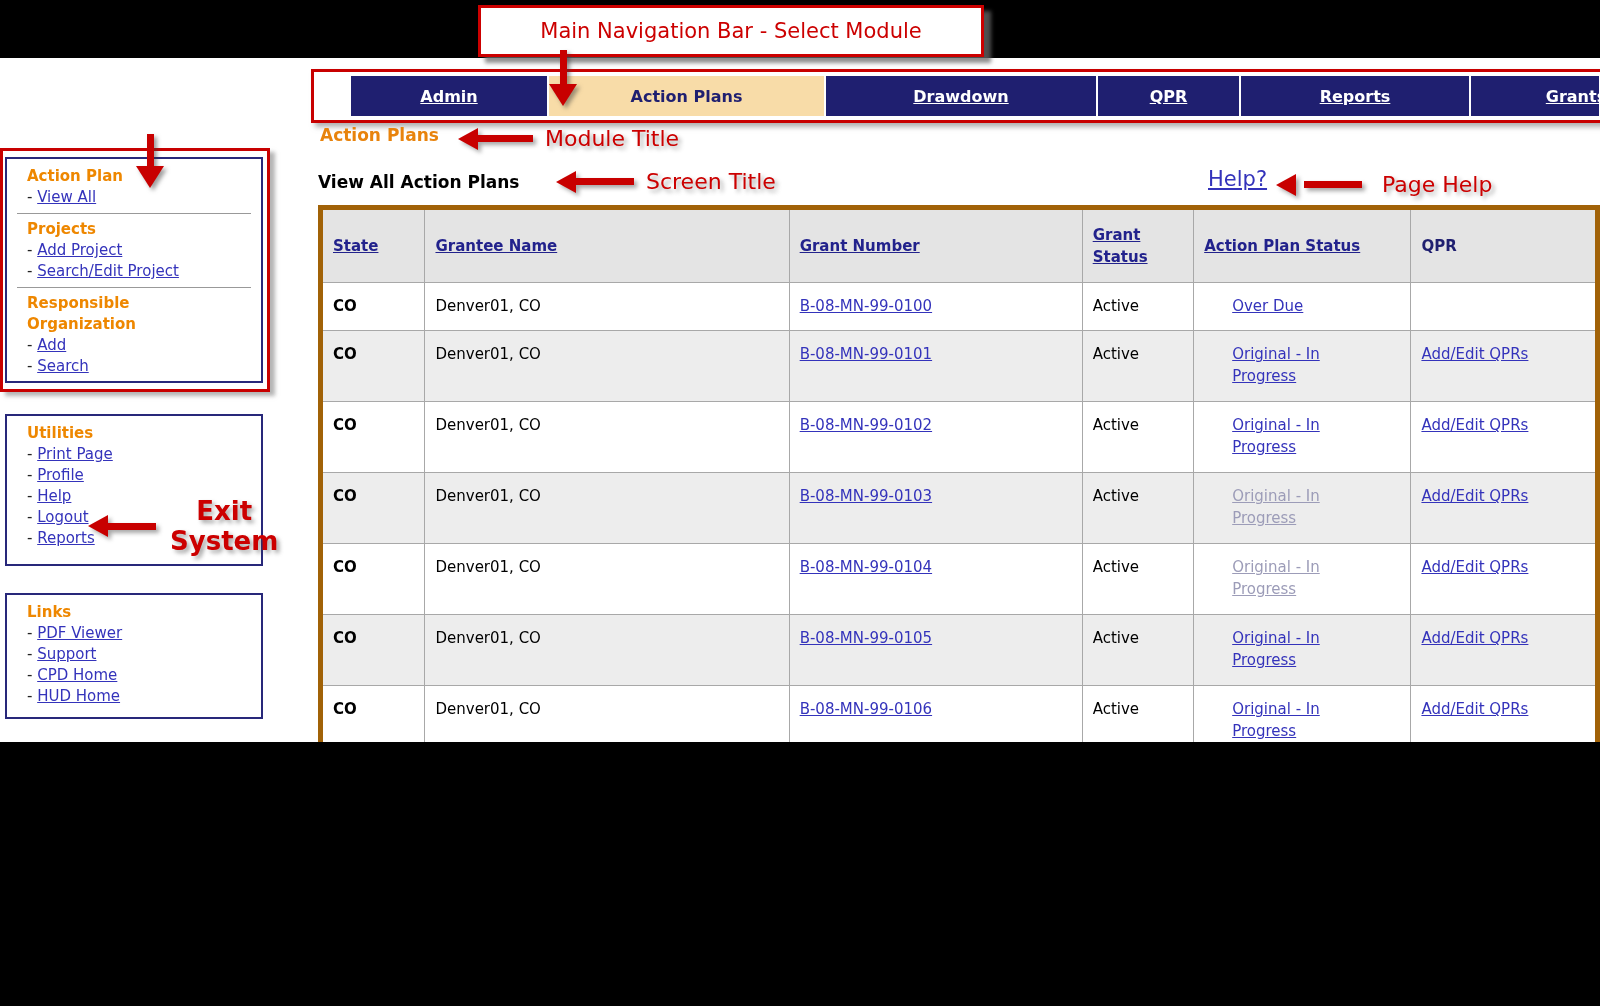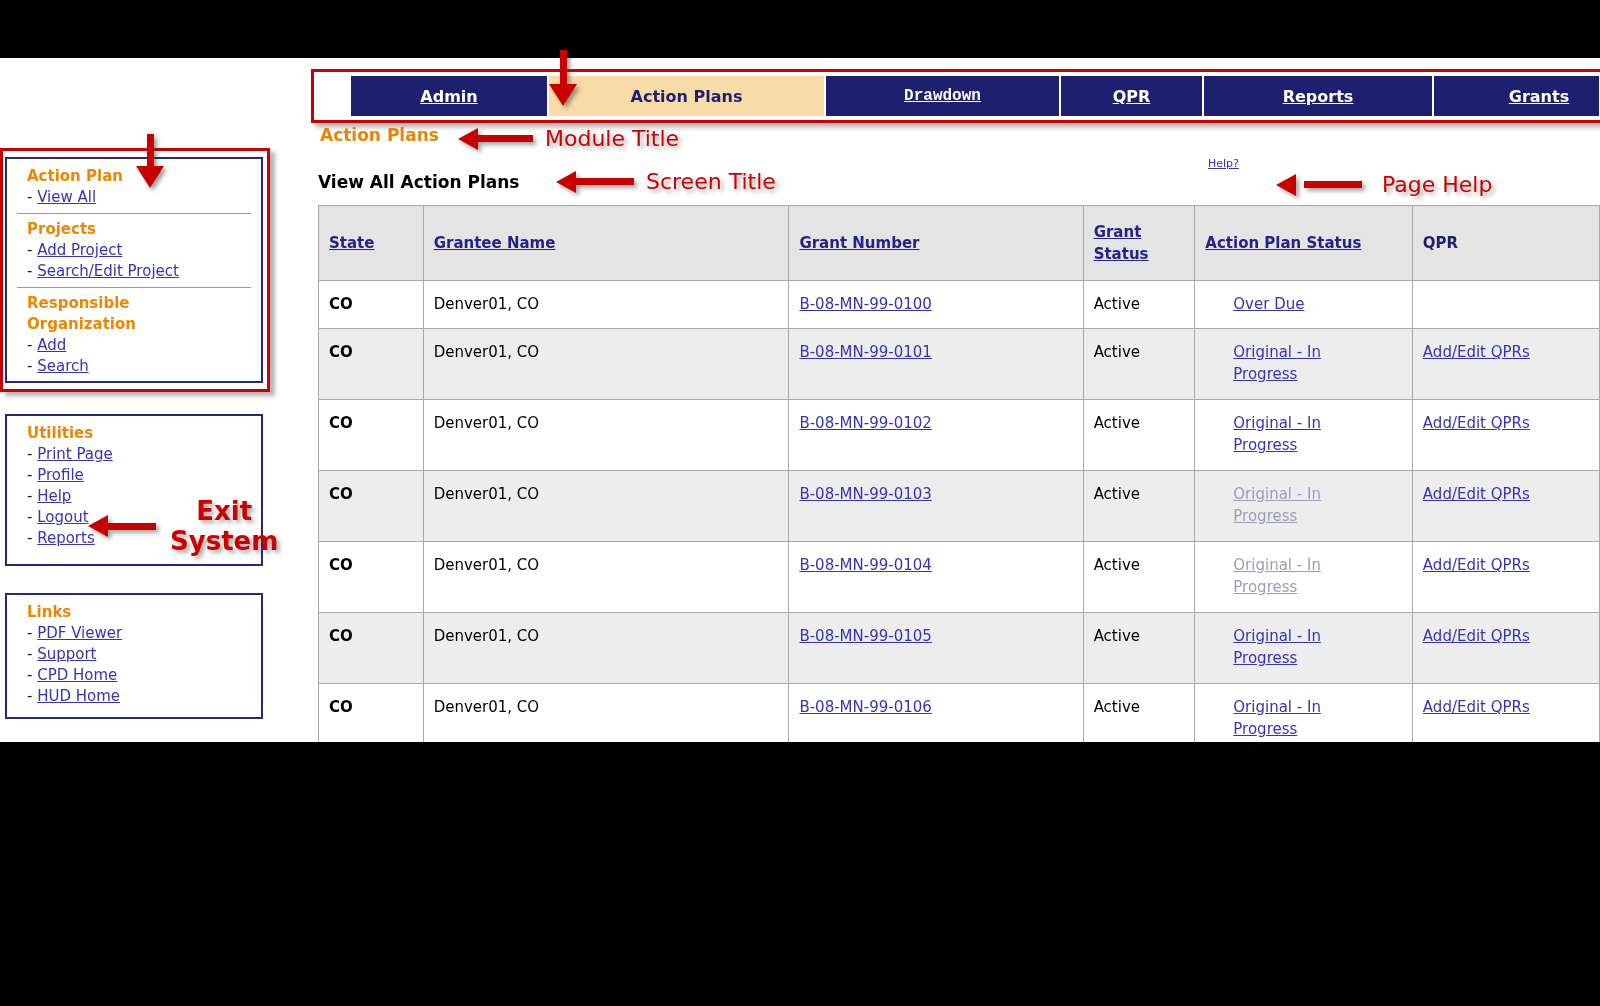--- a/index.html
+++ b/index.html
@@ -46,40 +46,40 @@
   #nav-tabs{display:flex;gap:2px;height:40px;overflow:hidden;padding-left:32px;}
   .tab{background:#1F1F70;color:#fff;display:flex;align-items:center;justify-content:center;
        font-weight:bold;font-size:16px;flex:0 0 auto;cursor:pointer;}
   .tab span{text-decoration:underline;}
   .tab.selected{background:#F8DCA8;color:#1F1F70;}
   .tab.selected span{text-decoration:none;}
 
   
   #module-title{position:absolute;left:320px;top:125px;color:#E8830C;font-weight:bold;font-size:17px;z-index:2;}
   #screen-title{position:absolute;left:318px;top:172px;color:#000;font-weight:bold;font-size:17px;z-index:2;}
-  #help-link{position:absolute;left:1208px;top:157px;color:#3433BB;font-size:11px;
+  #help-link{position:absolute;left:1208px;top:167px;color:#3433BB;font-size:21px;
              text-decoration:underline;cursor:pointer;z-index:2;}
 
   
   .side-box{position:absolute;left:5px;width:258px;border:2px solid #28287A;background:#fff;
             padding:7px 20px;box-sizing:border-box;z-index:2;font-size:15px;line-height:21px;}
   #side-box-0{top:157px;height:226px;}
   #side-box-1{top:414px;height:152px;}
   #side-box-2{top:593px;height:126px;}
   .sb-heading{color:#EE8700;font-weight:bold;}
   .sb-row .dash{color:#222;}
   .sb-link{color:#3433BB;text-decoration:underline;cursor:pointer;}
   .sb-divider{border-top:1px solid #999;margin:5px -10px;}
   #red-rect{position:absolute;left:0;top:148px;width:270px;height:244px;box-sizing:border-box;
             border:3px solid #C80000;z-index:3;pointer-events:none;
             box-shadow:5px 4px 4px rgba(120,120,120,.55);}
 
   
   #plans-table{position:absolute;left:318px;top:205px;border-collapse:collapse;z-index:1;
-               font-size:15px;line-height:22px;border:1px solid #a16207;table-layout:fixed;}
+               font-size:15px;line-height:22px;border:5px solid #a16207;table-layout:fixed;}
   #plans-table th,#plans-table td{border:1px solid #A8A8A8;box-sizing:border-box;}
   #plans-table th{background:#E4E4E4;height:75px;text-align:left;padding:8px 10px;vertical-align:middle;}
   #plans-table td{padding:12px 10px 8px;vertical-align:top;background:#fff;}
   #plans-table tr.alt td{background:#EDEDED;}
   .sort-link{color:#22228C;font-weight:bold;text-decoration:underline;cursor:pointer;}
   .qpr-head{color:#1F1F70;font-weight:bold;}
   .cell-link{color:#3433BB;text-decoration:underline;cursor:pointer;}
   .status-link{color:#3433BB;text-decoration:underline;cursor:pointer;display:inline-block;width:116px;margin-left:28px;}
   .status-link.visited{color:#9C9CB8;}
   td.state-cell{font-weight:bold;}
@@ -90,34 +90,37 @@
   #bline-0{top:796px;} #bline-1{top:863px;}
   .ghost{color:#151515;} .hl{color:#AD1A22;}
 </style>
 </head>
 <body>
 
 <div id="stage">
 
   <div class="black-band" id="band-top"></div>
 
+  <div class="callout" id="callout-main-nav">
+    <span>Main Navigation Bar - Select Module</span>
+  </div>
   <div class="arrow-down" id="arrow-main-nav">
     <div class="stem"></div>
       <div class="head"></div>
   </div>
 
   <div id="nav-red-box">
     <div id="nav-tabs">
         <div class="tab" style="width: 196px;">
           <span>Admin</span>
         </div>
         <div class="tab selected" style="width: 275px;">
           <span>Action Plans</span>
         </div>
-        <div class="tab" style="width: 233px; font-family: Liberation Mono, monospace;">
+        <div class="tab" style="width: 270px;">
           <span>Drawdown</span>
         </div>
         <div class="tab" style="width: 141px;">
           <span>QPR</span>
         </div>
         <div class="tab" style="width: 228px;">
           <span>Reports</span>
         </div>
         <div class="tab" style="width: 210px;">
           <span>Grants</span>

